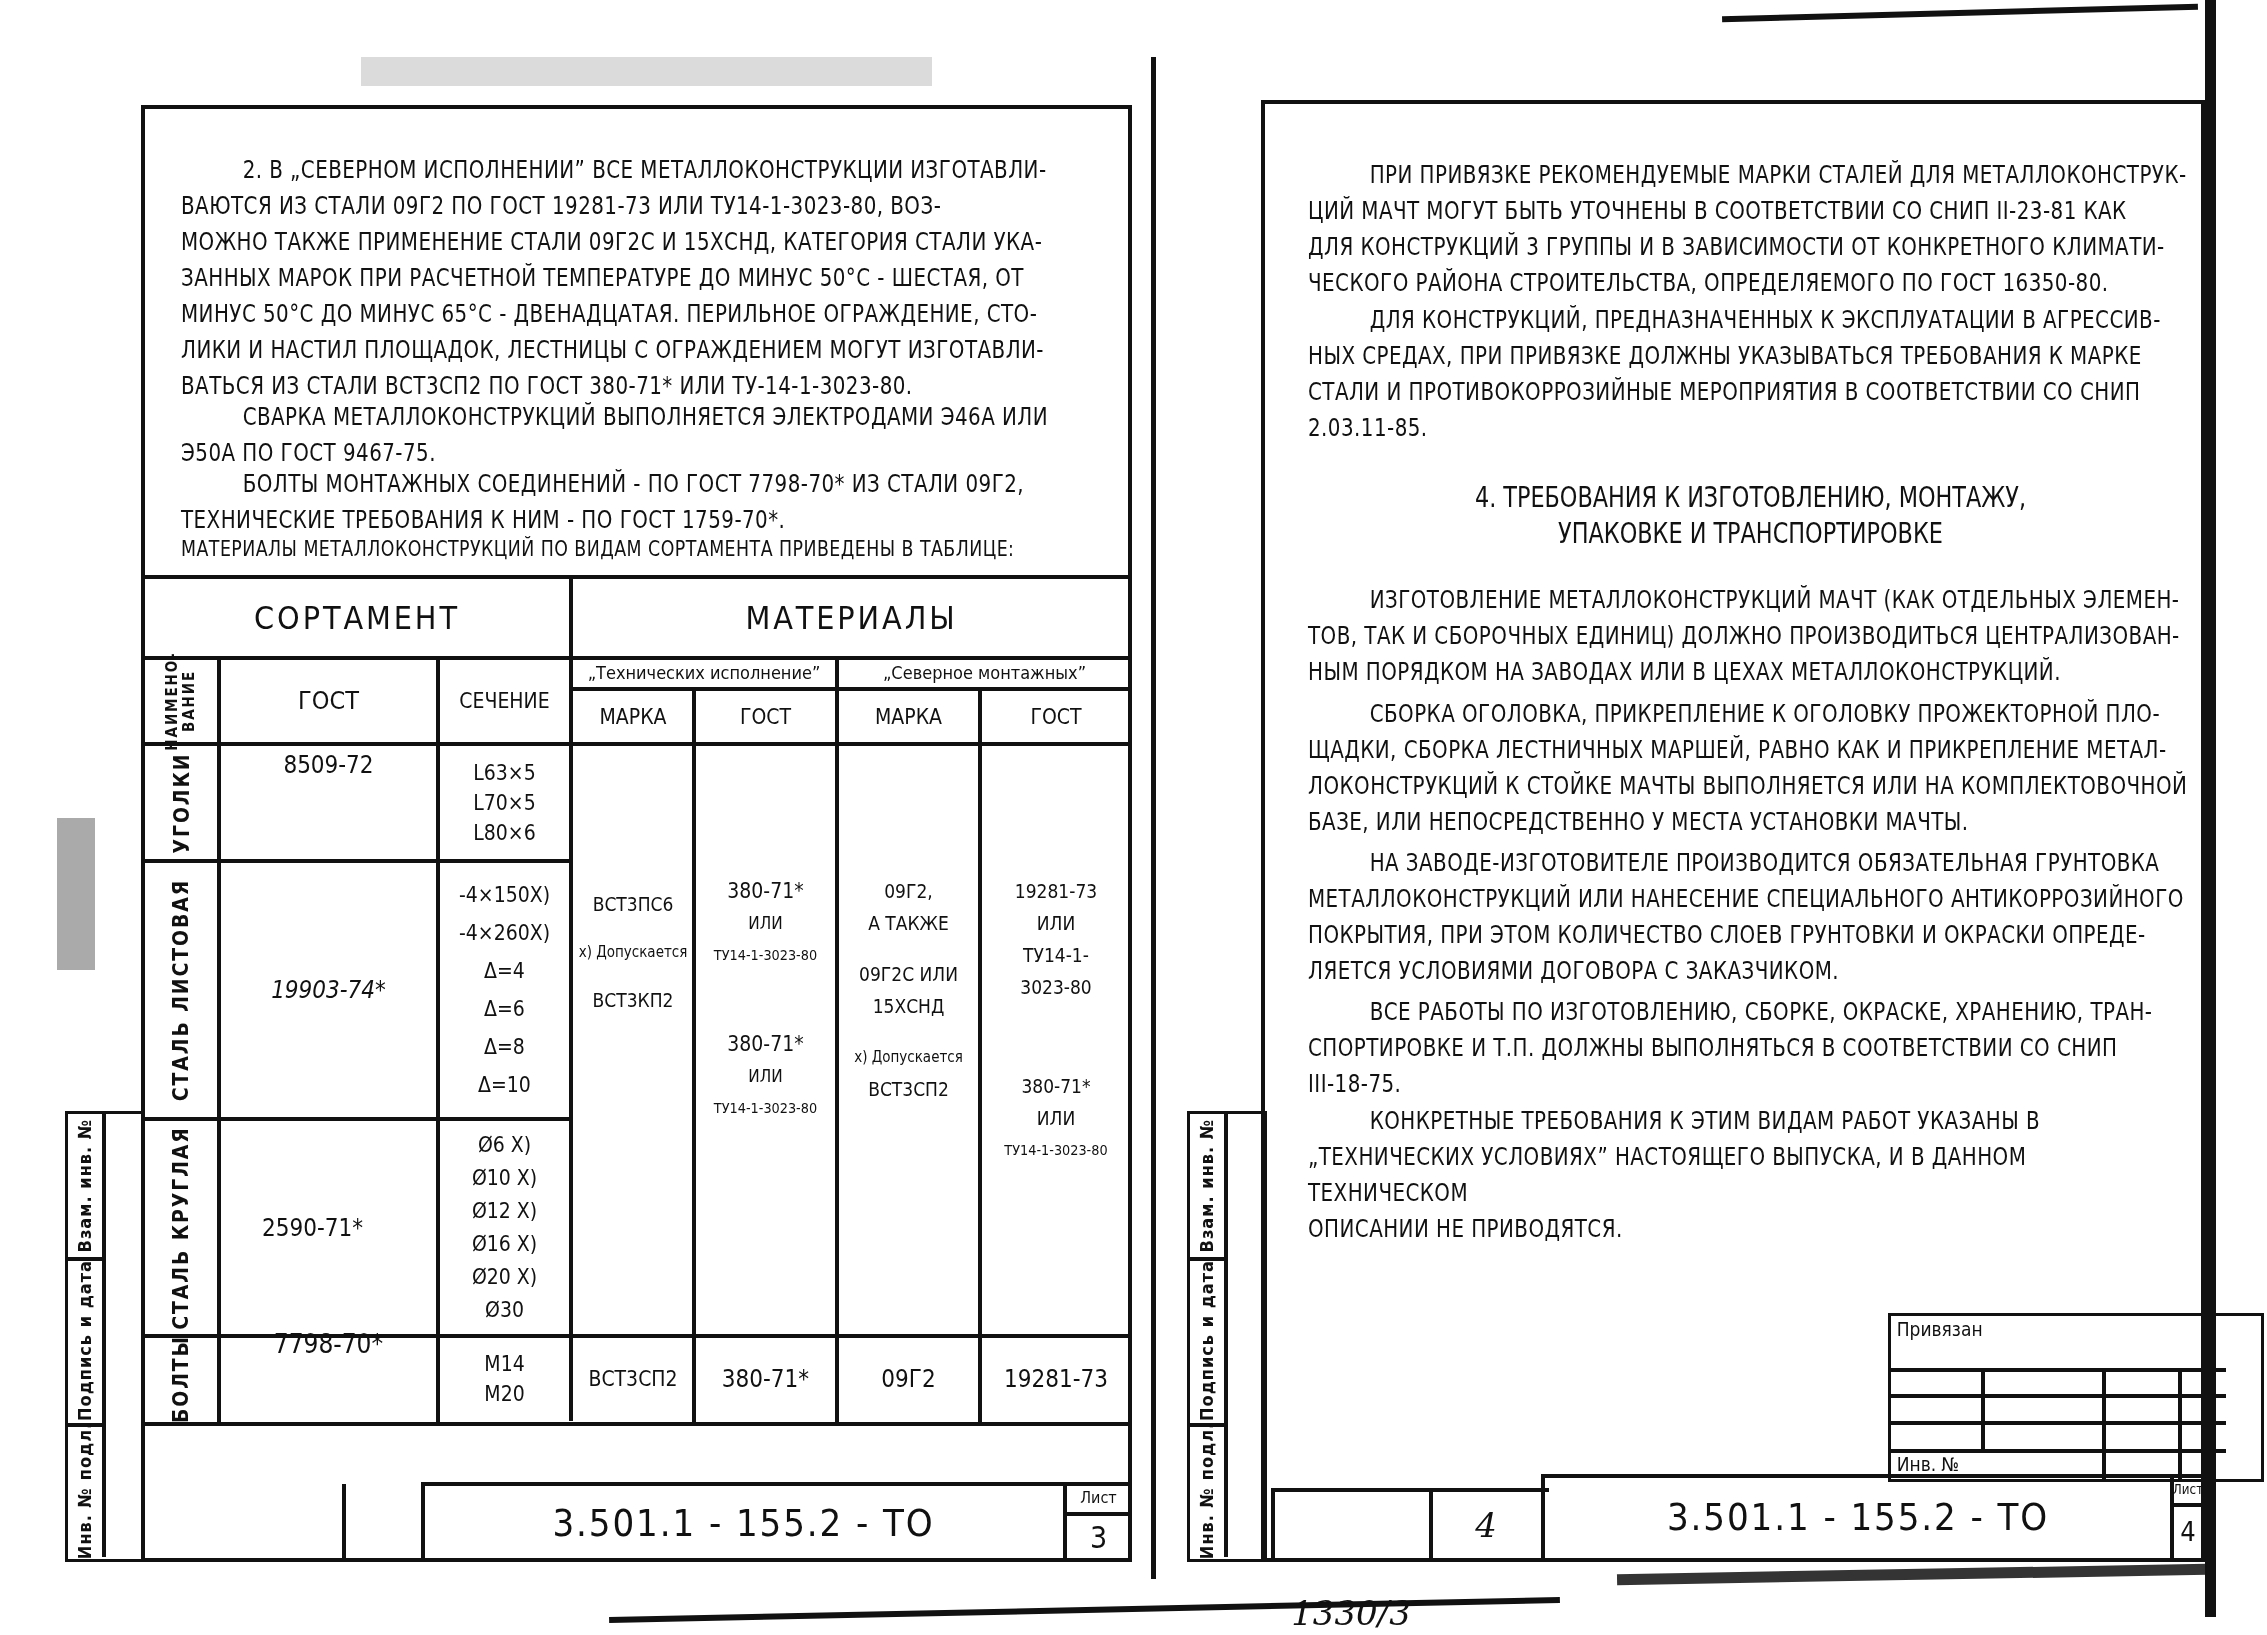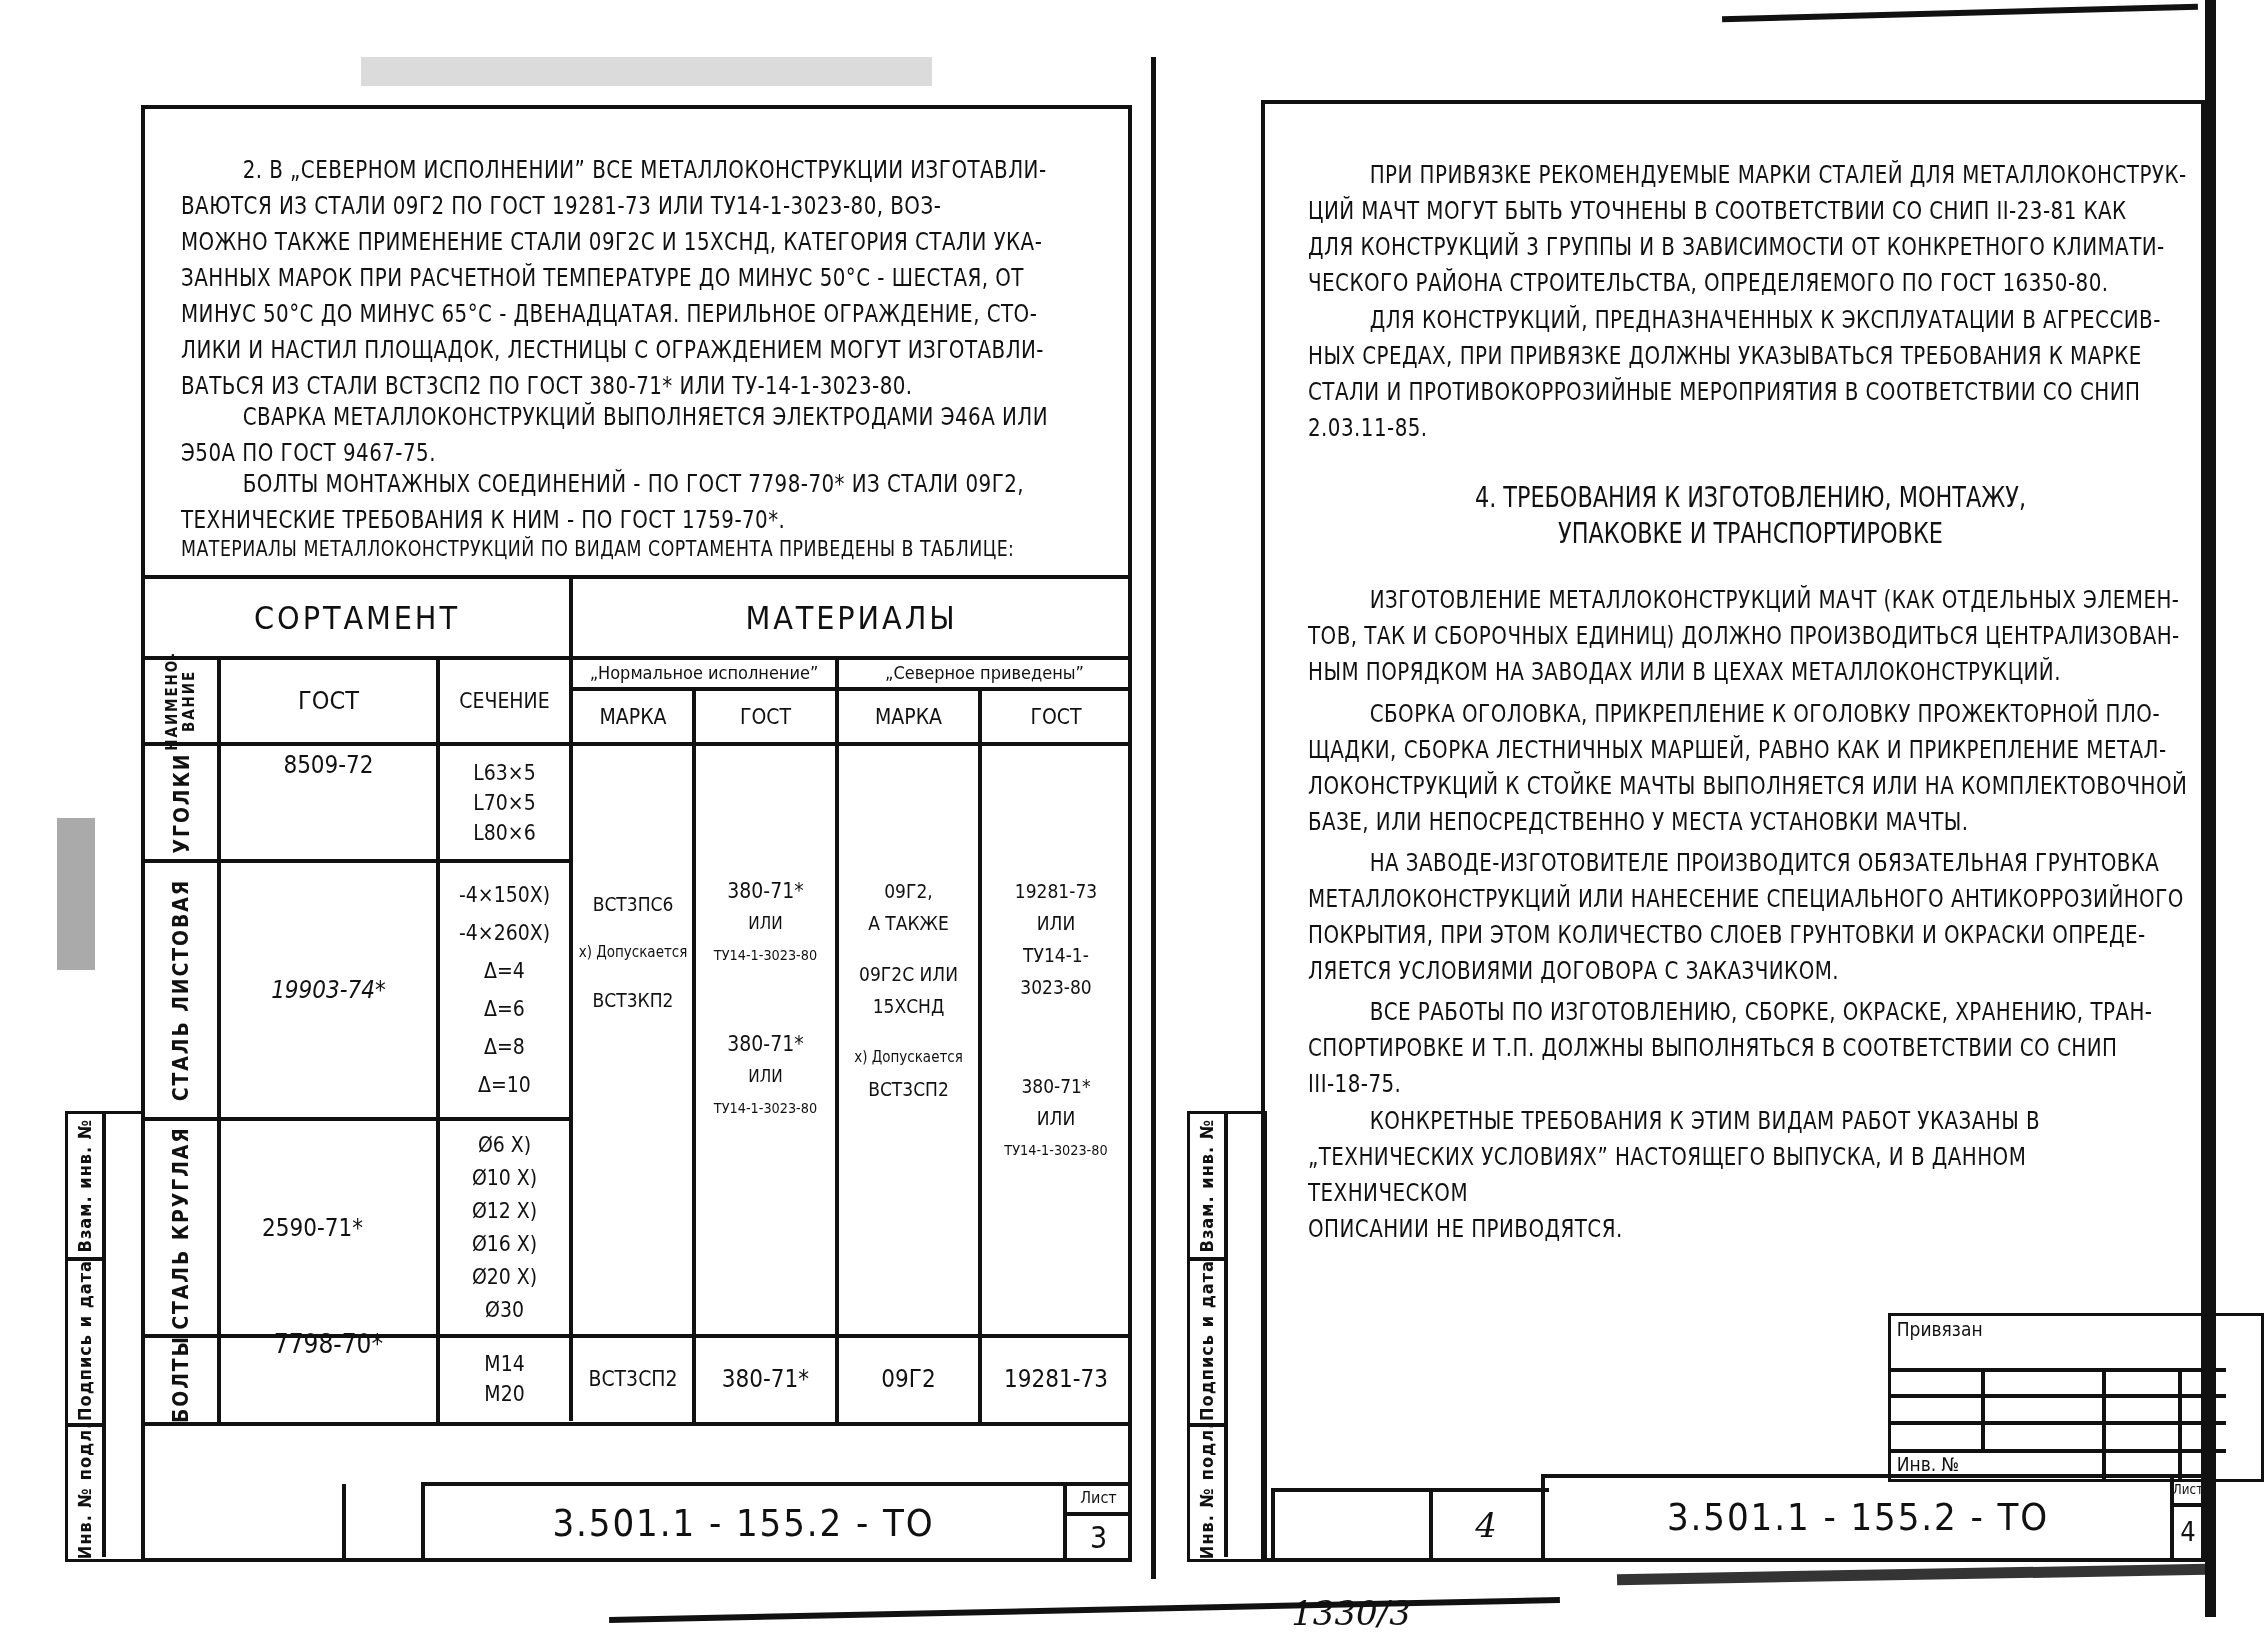--- a/index.html
+++ b/index.html
@@ -73,22 +73,22 @@
 
   <div class="cell big" style="left:143px;top:577px;width:428px;height:81px;">Сортамент</div>
   <div class="cell big" style="left:571px;top:577px;width:561px;height:81px;">Материалы</div>
 
   <div class="vert" style="left:143px;top:658px;width:76px;height:86px;">
     <span style="font-size:15px;white-space:pre-line;text-align:center;line-height:17px;">Наимено-
 вание</span>
   </div>
   <div class="cell" style="left:219px;top:658px;width:219px;height:86px;font-size:25px;">ГОСТ</div>
   <div class="cell" style="left:438px;top:658px;width:133px;height:86px;">Сечение</div>
-  <div class="cell" style="left:571px;top:658px;width:266px;height:30px;font-size:18px;text-transform:none;">„Нормальное исполнение”</div>
-  <div class="cell" style="left:837px;top:658px;width:295px;height:30px;font-size:18px;text-transform:none;">„Северное приведены”</div>
+  <div class="cell" style="left:571px;top:658px;width:266px;height:30px;font-size:18px;text-transform:none;">„Технических исполнение”</div>
+  <div class="cell" style="left:837px;top:658px;width:295px;height:30px;font-size:18px;text-transform:none;">„Северное монтажных”</div>
   <div class="cell" style="left:571px;top:689px;width:124px;height:55px;">Марка</div>
   <div class="cell" style="left:694px;top:689px;width:143px;height:55px;">ГОСТ</div>
   <div class="cell" style="left:837px;top:689px;width:143px;height:55px;">Марка</div>
   <div class="cell" style="left:980px;top:689px;width:152px;height:55px;">ГОСТ</div>
 
   <div class="vert" style="left:143px;top:744px;width:76px;height:117px;">
     <span>Уголки</span>
   </div>
   <div class="cell" style="left:219px;top:706px;width:219px;height:117px;font-size:24px;">8509-72</div>
   <div class="cell" style="left:438px;top:744px;width:133px;height:117px;">

